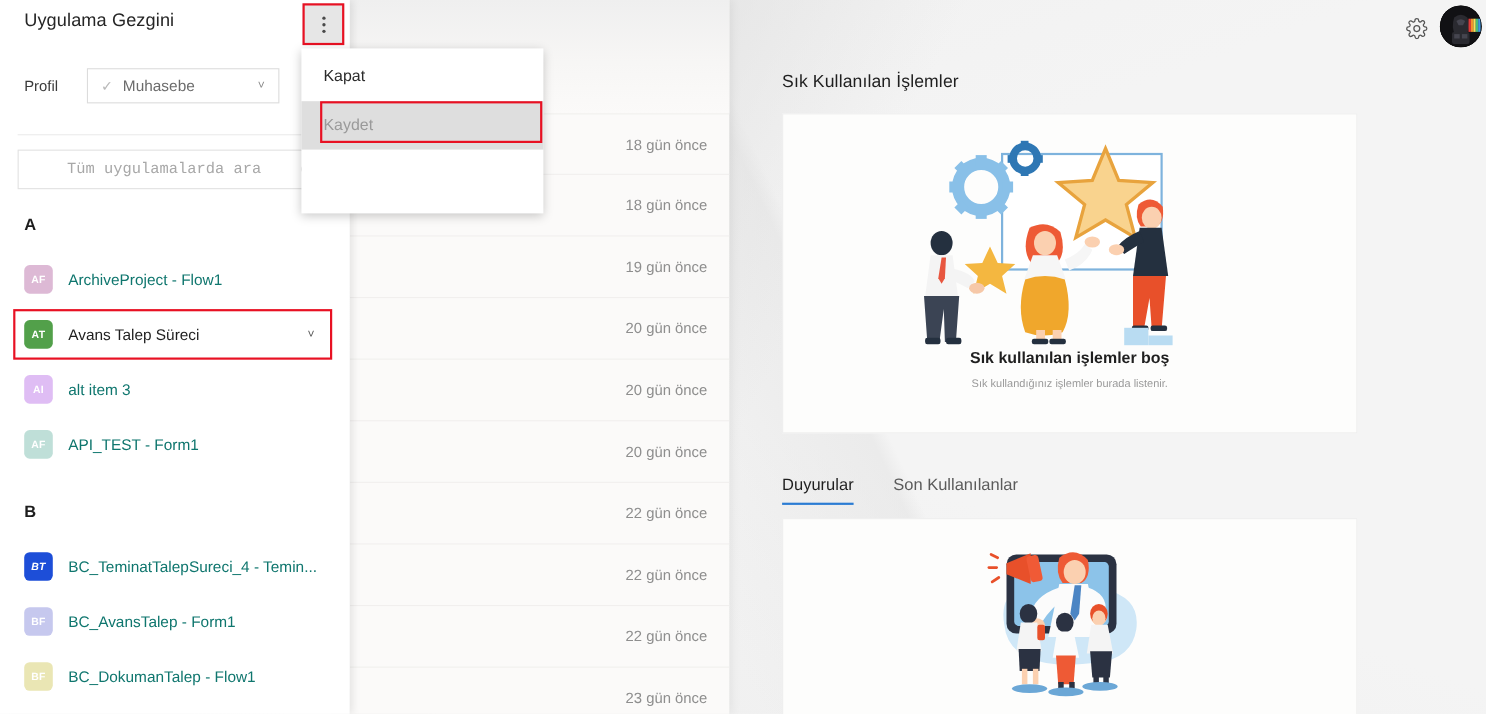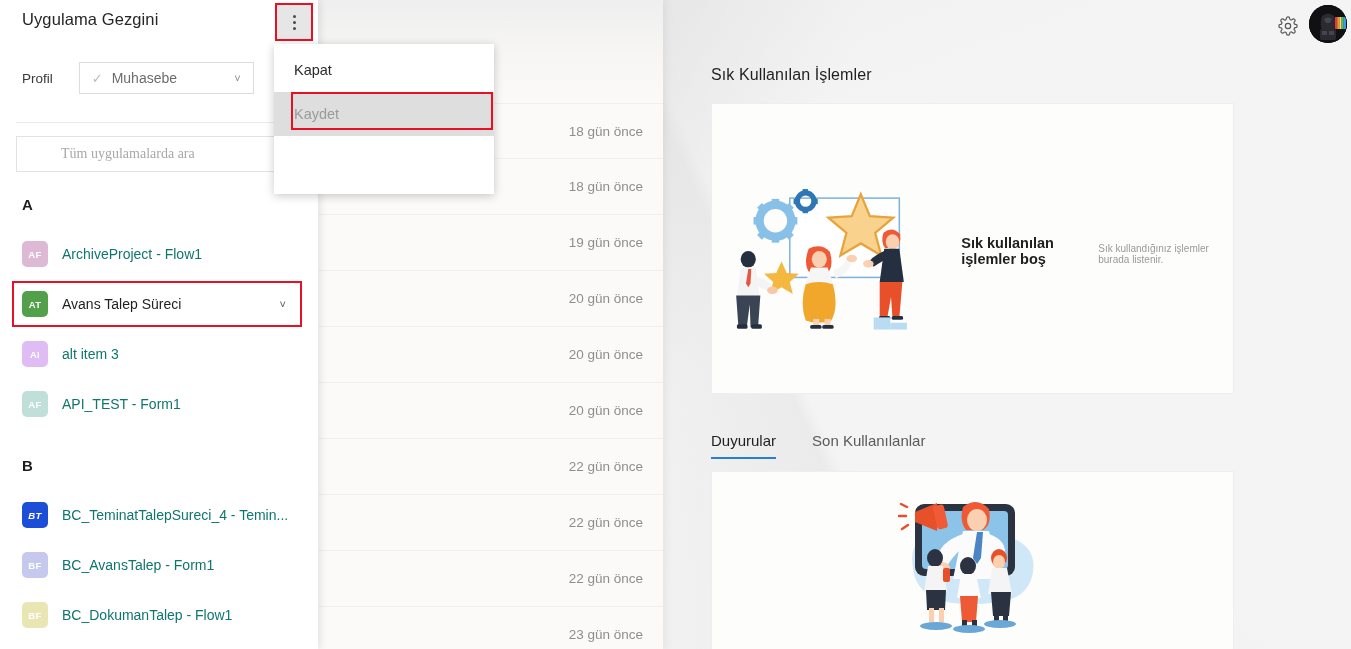--- a/index.html
+++ b/index.html
@@ -67,21 +67,21 @@
   .search-wrap {
     position: absolute; left: 16px; top: 136px;
     width: 286px; height: 36px;
     border: 1px solid #e2e2e2; background: #fff;
     display: flex; align-items: center;
   }
   .search-input {
     border: none; outline: none; background: transparent;
     flex: 1; height: 100%;
     padding: 0 0 0 44px;
-    font-family: Liberation Serif, serif;
+    font-family: Liberation Mono, monospace;
     font-size: 14px; color: #0369a1;
   }
   .search-input::placeholder { color: #a8a8a8; }
   .search-icon { margin-right: 14px; color: #bdbdbd; display: flex; }
 
   .group-letter {
     font-size: 15px; font-weight: bold; color: #1d1d1d;
     padding: 0 0 0 22px;
   }
   .app-list { position: absolute; left: 0; top: 196px; width: 318px; }
@@ -155,21 +155,21 @@
   
   .content { position: absolute; left: 663px; top: 0; width: 688px; height: 649px; }
   .sec-title {
     position: absolute; left: 48px; top: 66px;
     font-size: 16px; color: #1f1f1f; letter-spacing: .1px;
   }
   .card {
     position: absolute; left: 48px; top: 103px;
     width: 523px; height: 291px;
     background: #fdfdfc; border: 1px solid #eeeeee;
-    display: flex; flex-direction: row; align-items: center;
+    display: flex; flex-direction: column; align-items: center;
   }
   .empty-title { font-size: 14.5px; font-weight: bold; color: #1f1f1f; margin-top: 4px; }
   .empty-sub { font-size: 10px; color: #9a9a9a; margin-top: 10px; }
 
   .tabs { position: absolute; left: 48px; top: 432px; display: flex; gap: 36px; }
   .tab { font-size: 15px; color: #5b5b5b; padding-bottom: 8px; cursor: pointer; }
   .tab.active { color: #1f1f1f; border-bottom: 2px solid #2b7cd3; }
 
   .card2 {
     position: absolute; left: 48px; top: 471px;

